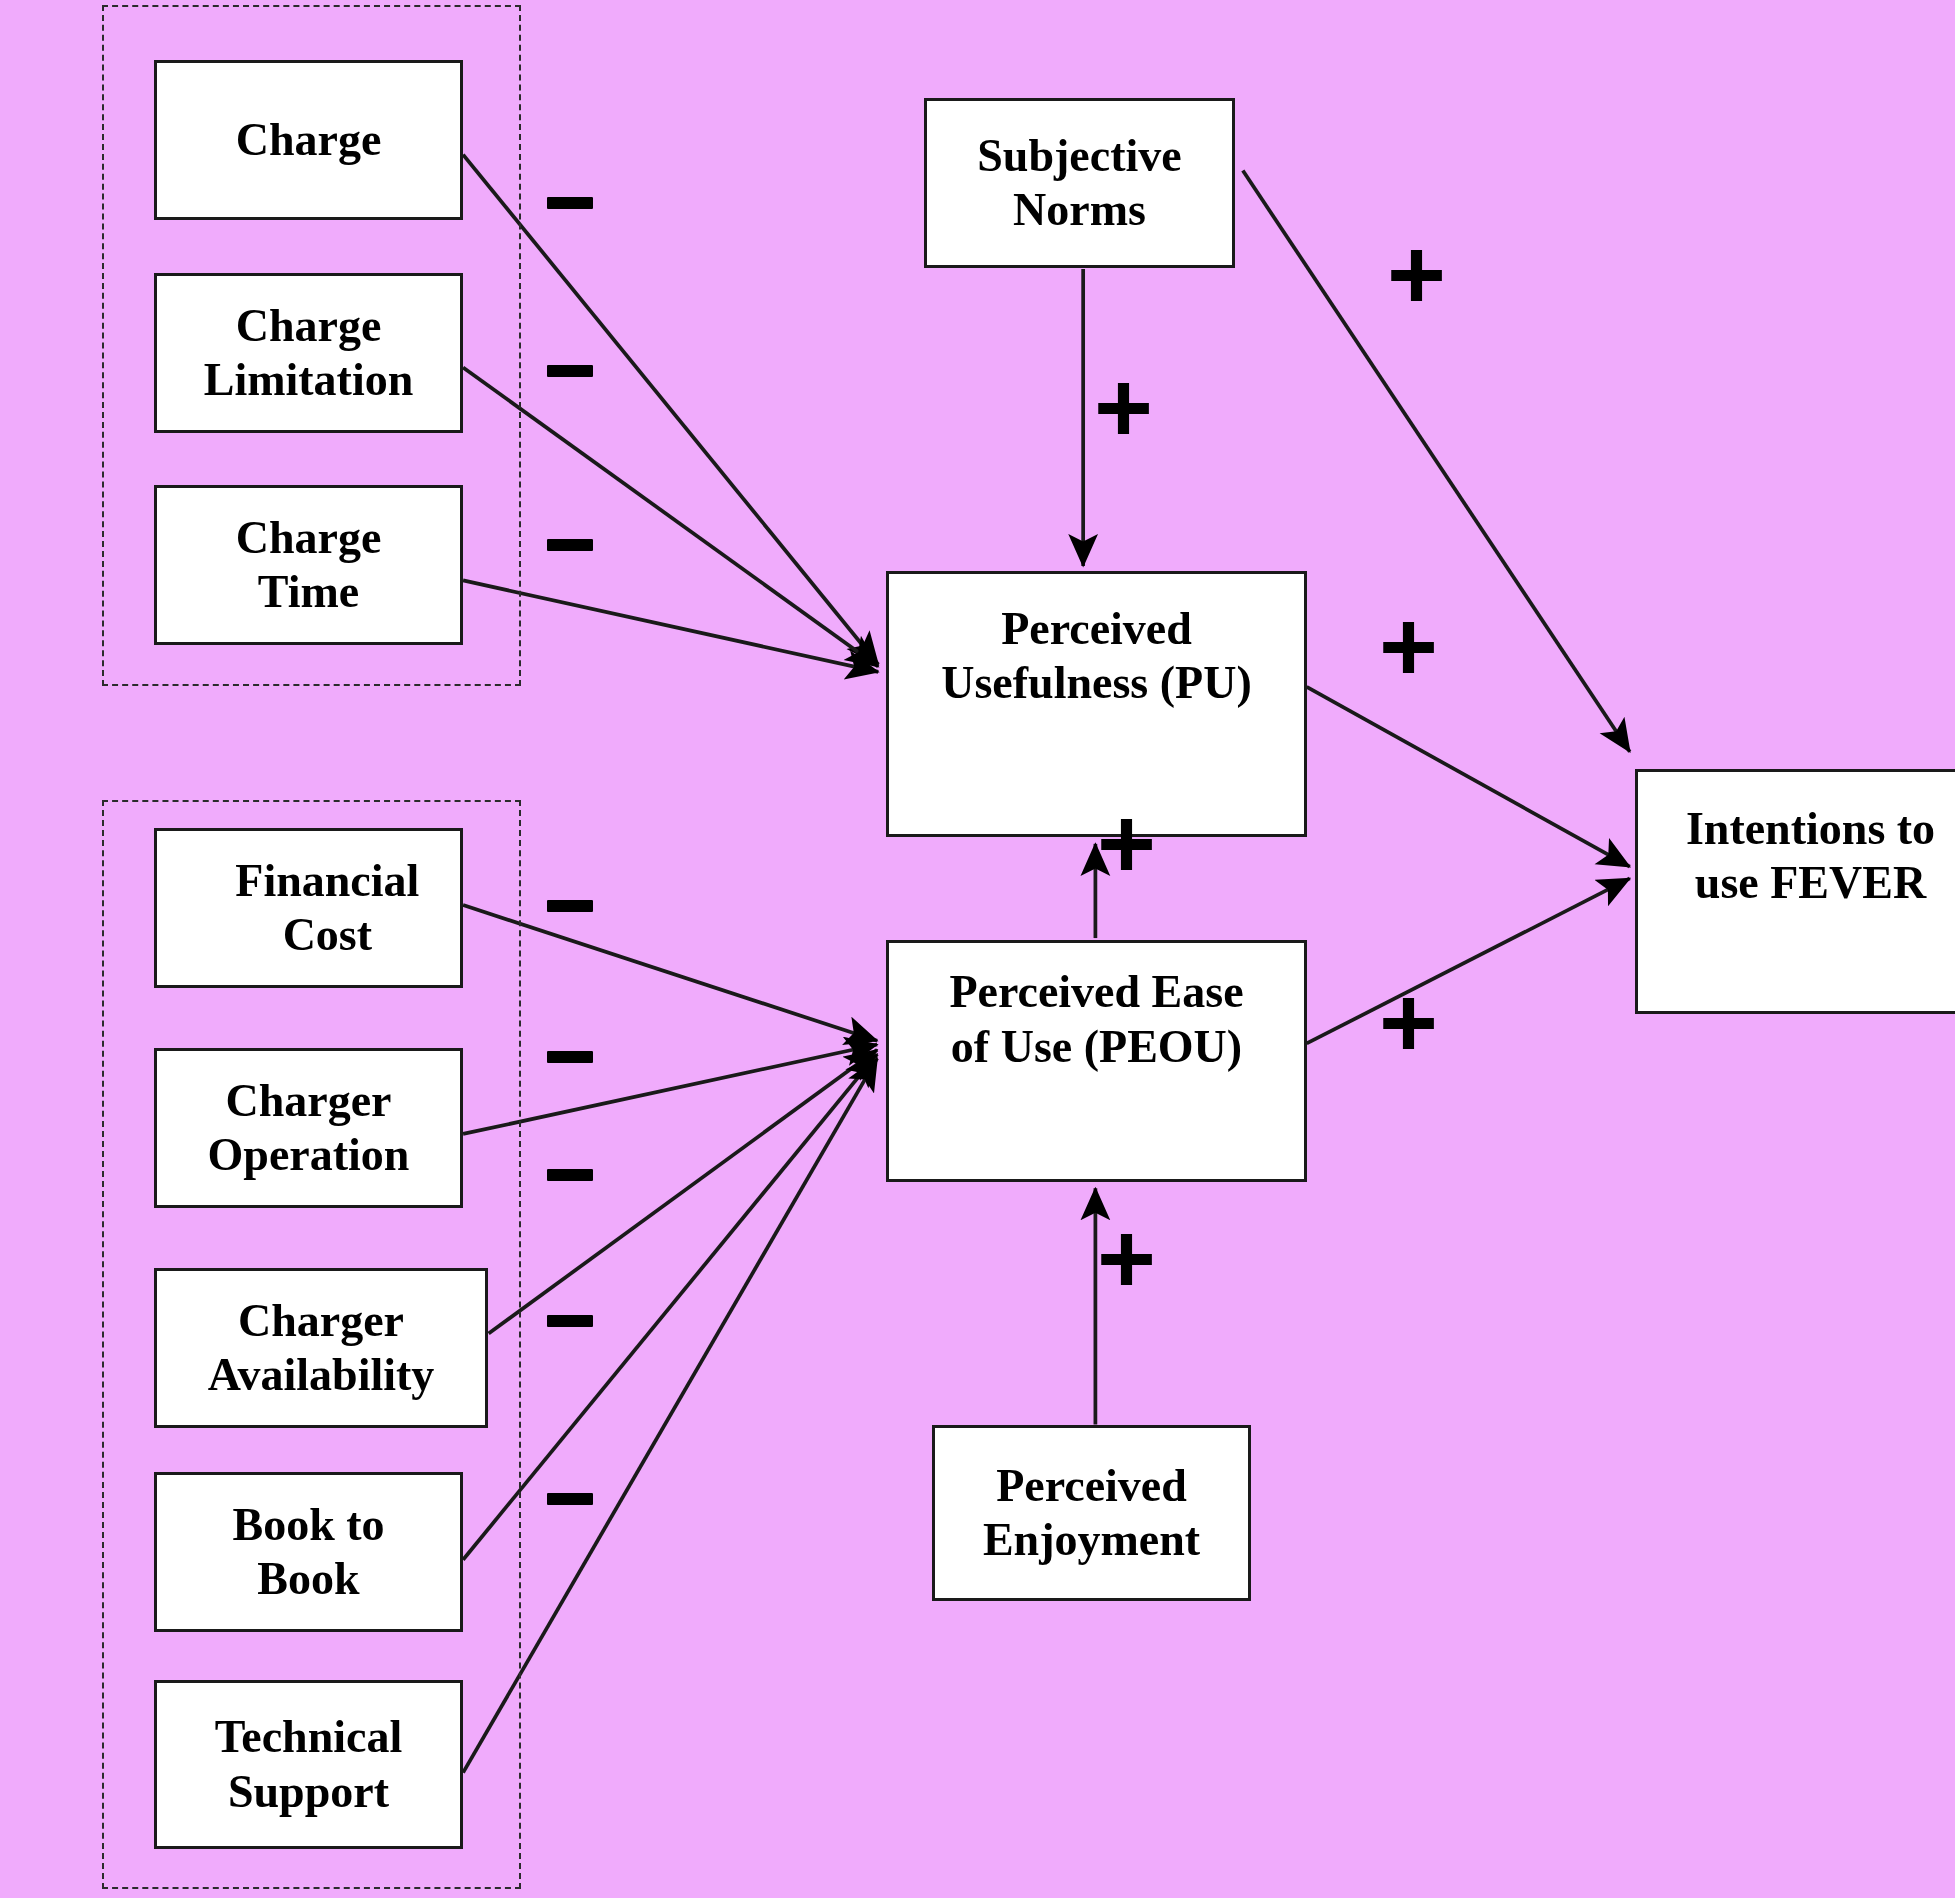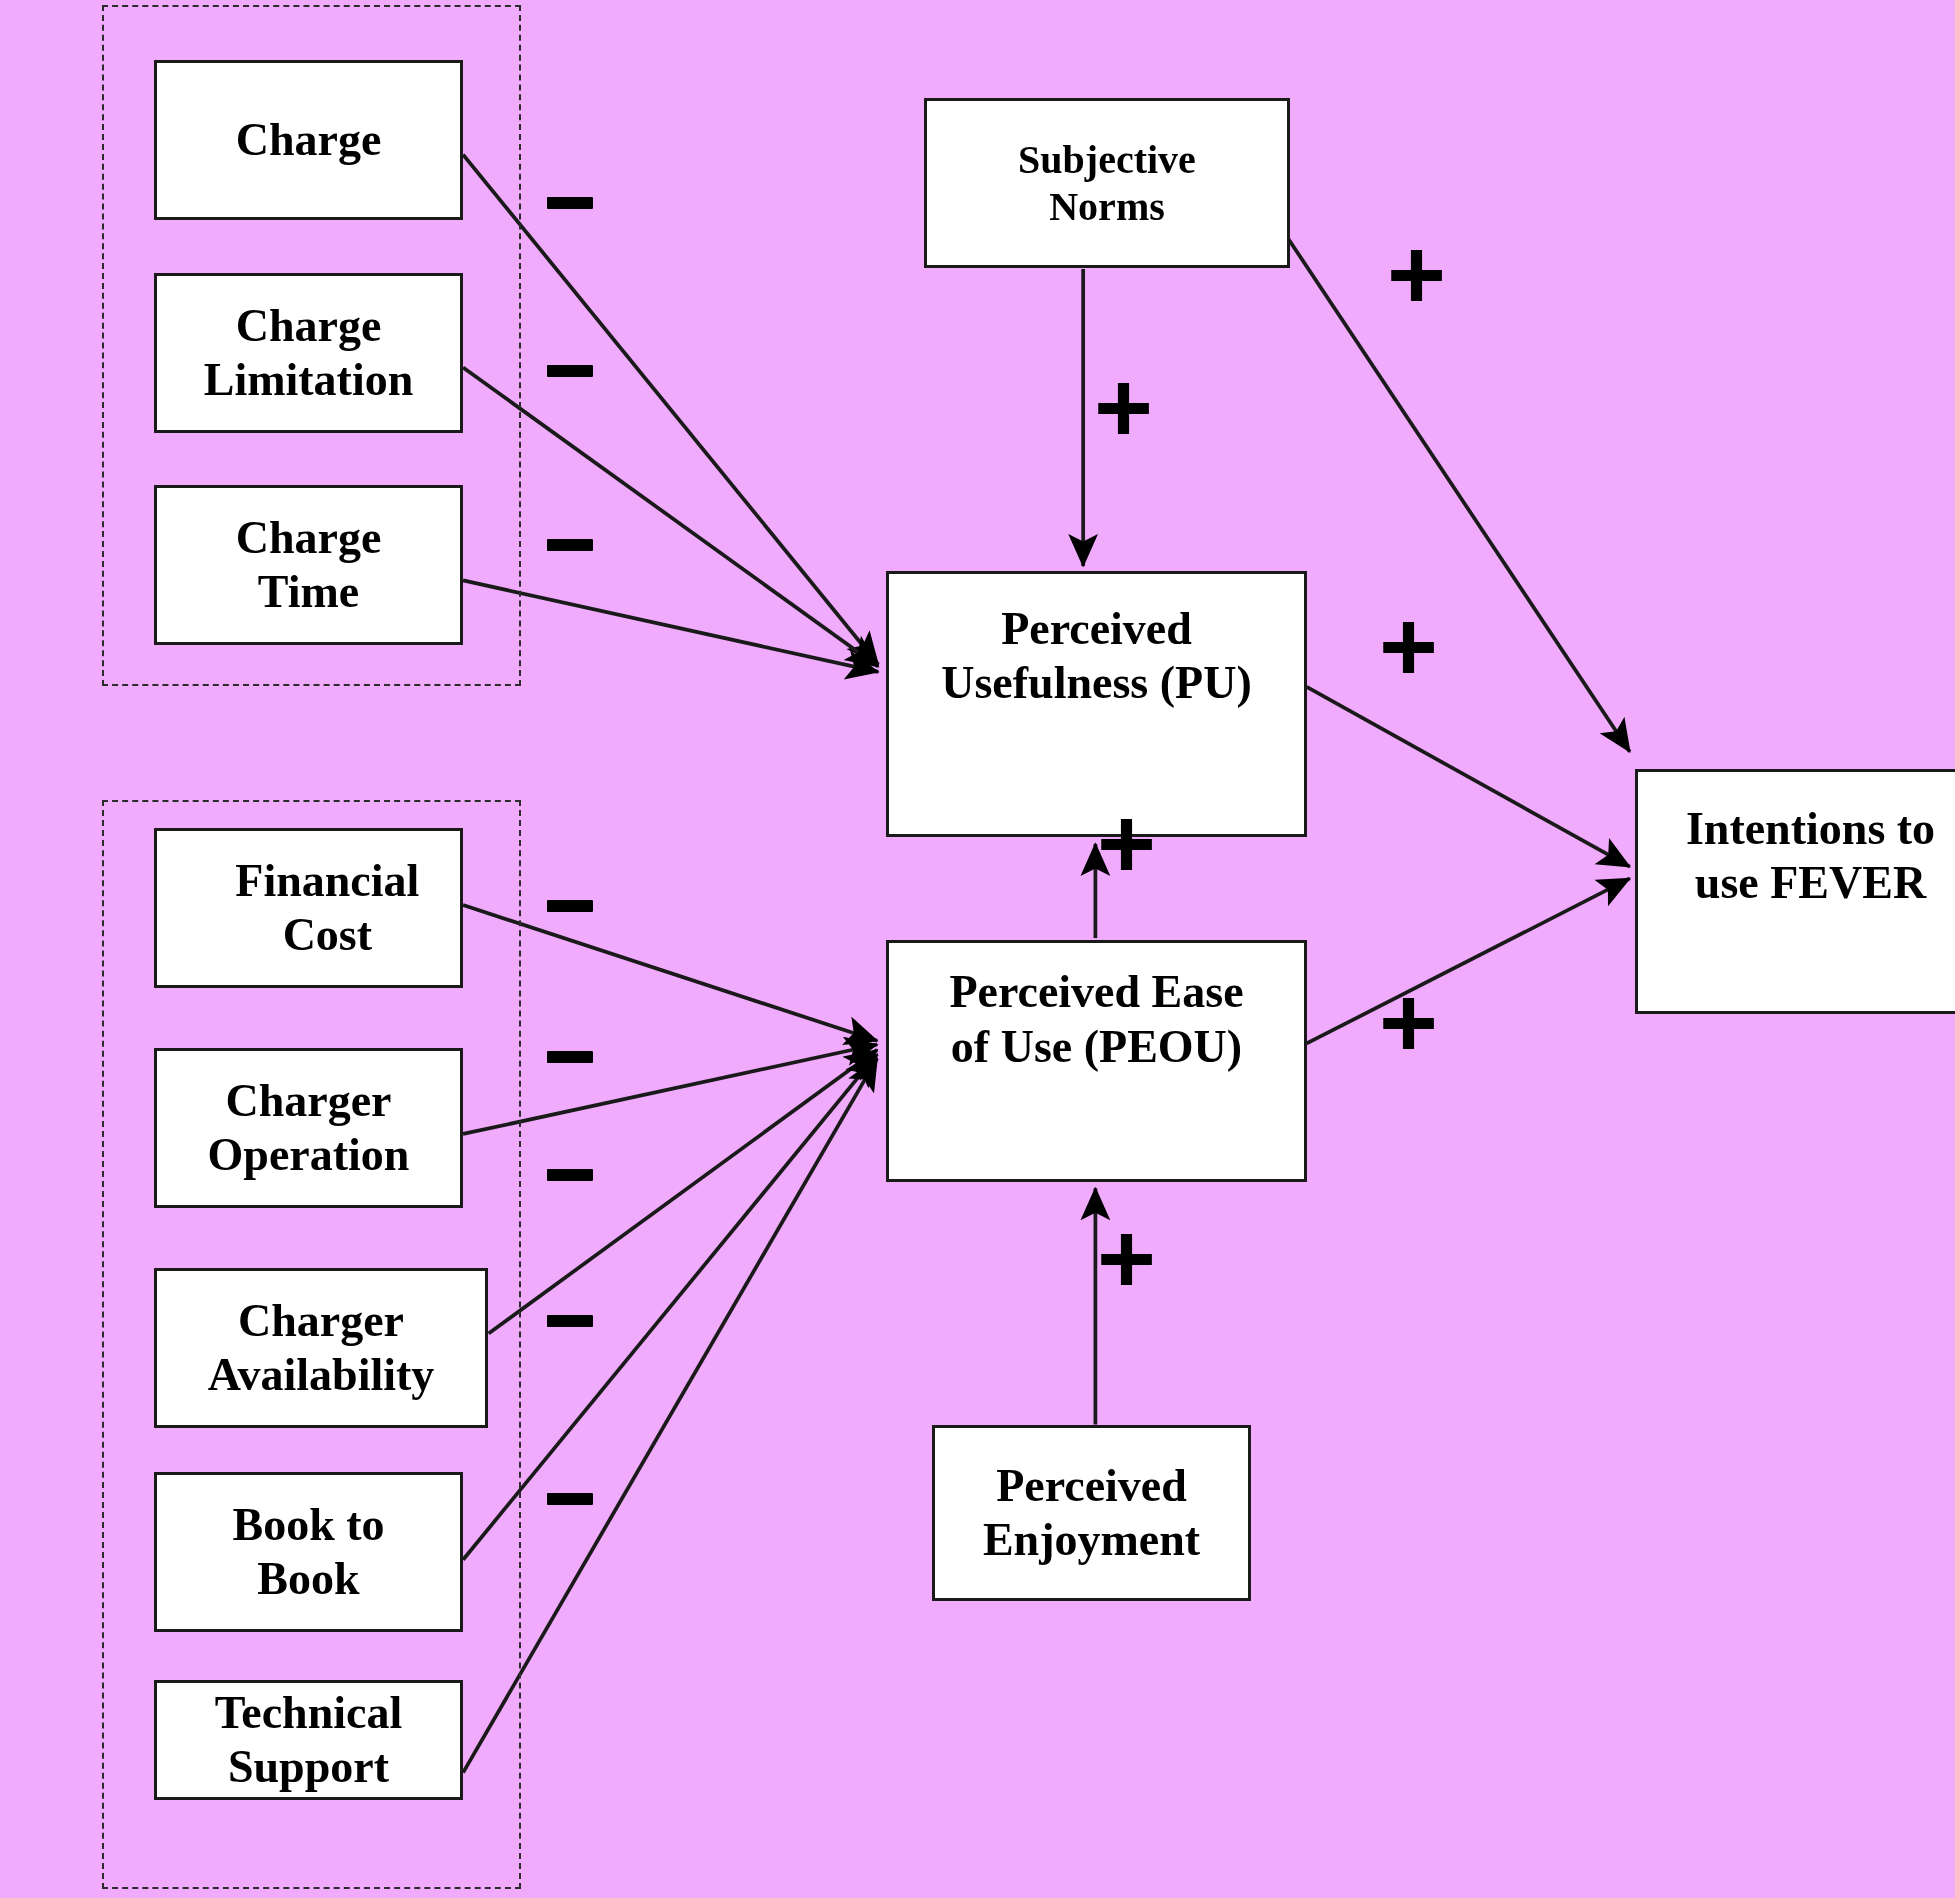--- a/index.html
+++ b/index.html
@@ -150,28 +150,28 @@
       </span>
   </div>
 
   <div class="node" style="left:154px; top:1472px; width:309px; height:160px; font-size:46px;">
     <span>
         <span>Book to</span>
         <span>Book</span>
       </span>
   </div>
 
-  <div class="node" style="left:154px; top:1680px; width:309px; height:120px; font-size:46px;">
+  <div class="node" style="left:154px; top:1680px; width:309px; height:169px; font-size:46px;">
     <span>
         <span>Technical</span>
         <span>Support</span>
       </span>
   </div>
 
-  <div class="node" style="left:924px; top:98px; width:366px; height:170px; font-size:40px;">
+  <div class="node" style="left:924px; top:98px; width:311px; height:170px; font-size:46px;">
     <span>
         <span>Subjective</span>
         <span>Norms</span>
       </span>
   </div>
 
   <div class="node" style="left:886px; top:571px; width:421px; height:266px; font-size:46px; align-items:flex-start; padding-top:28px;">
     <span>
         <span>Perceived</span>
         <span>Usefulness (PU)</span>

